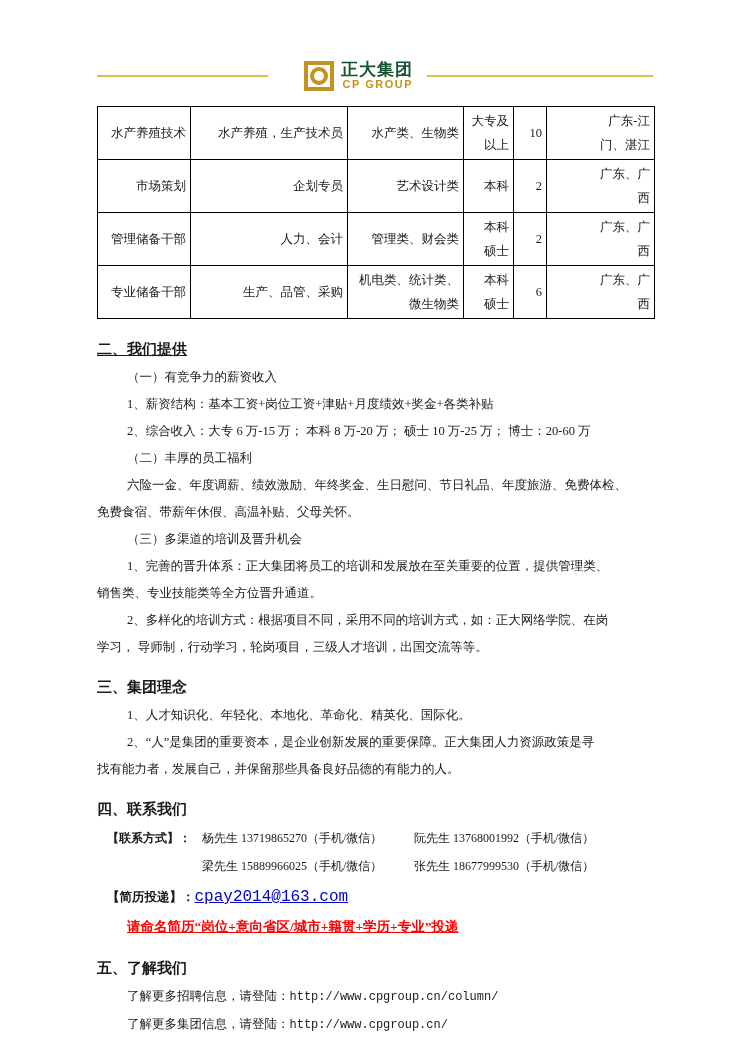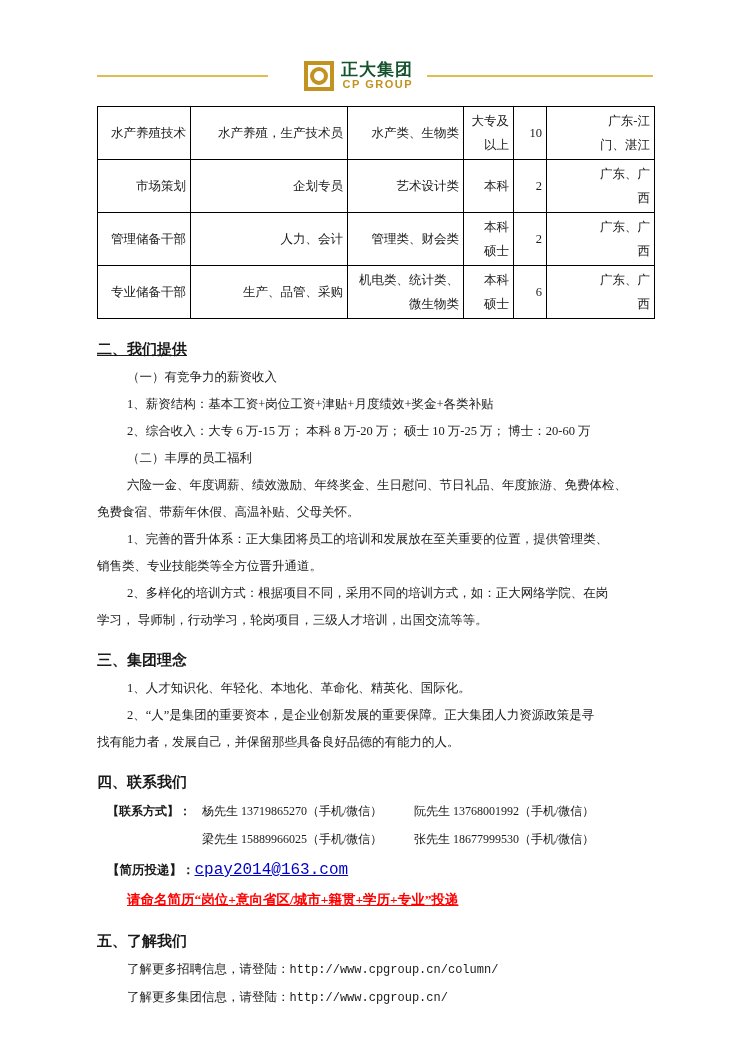--- a/index.html
+++ b/index.html
@@ -124,20 +124,21 @@
   </table>
 
   <div>
     <div class="heading first">二、我们提供</div>
     <div class="line ind">（一）有竞争力的薪资收入</div>
     <div class="line ind">1、薪资结构：基本工资+岗位工资+津贴+月度绩效+奖金+各类补贴</div>
     <div class="line ind">2、综合收入：大专 6 万-15 万；  本科 8 万-20 万；  硕士 10 万-25 万；  博士：20-60 万</div>
     <div class="line ind">（二）丰厚的员工福利</div>
     <div class="line ind">六险一金、年度调薪、绩效激励、年终奖金、生日慰问、节日礼品、年度旅游、免费体检、</div>
     <div class="line">免费食宿、带薪年休假、高温补贴、父母关怀。</div>
+    <div class="line ind">（三）多渠道的培训及晋升机会</div>
     <div class="line ind">1、完善的晋升体系：正大集团将员工的培训和发展放在至关重要的位置，提供管理类、</div>
     <div class="line">销售类、专业技能类等全方位晋升通道。</div>
     <div class="line ind">2、多样化的培训方式：根据项目不同，采用不同的培训方式，如：正大网络学院、在岗</div>
     <div class="line">学习， 导师制，行动学习，轮岗项目，三级人才培训，出国交流等等。</div>
   </div>
 
   <div>
     <div class="heading">三、集团理念</div>
     <div class="line ind">1、人才知识化、年轻化、本地化、革命化、精英化、国际化。</div>
     <div class="line ind">2、“人”是集团的重要资本，是企业创新发展的重要保障。正大集团人力资源政策是寻</div>

